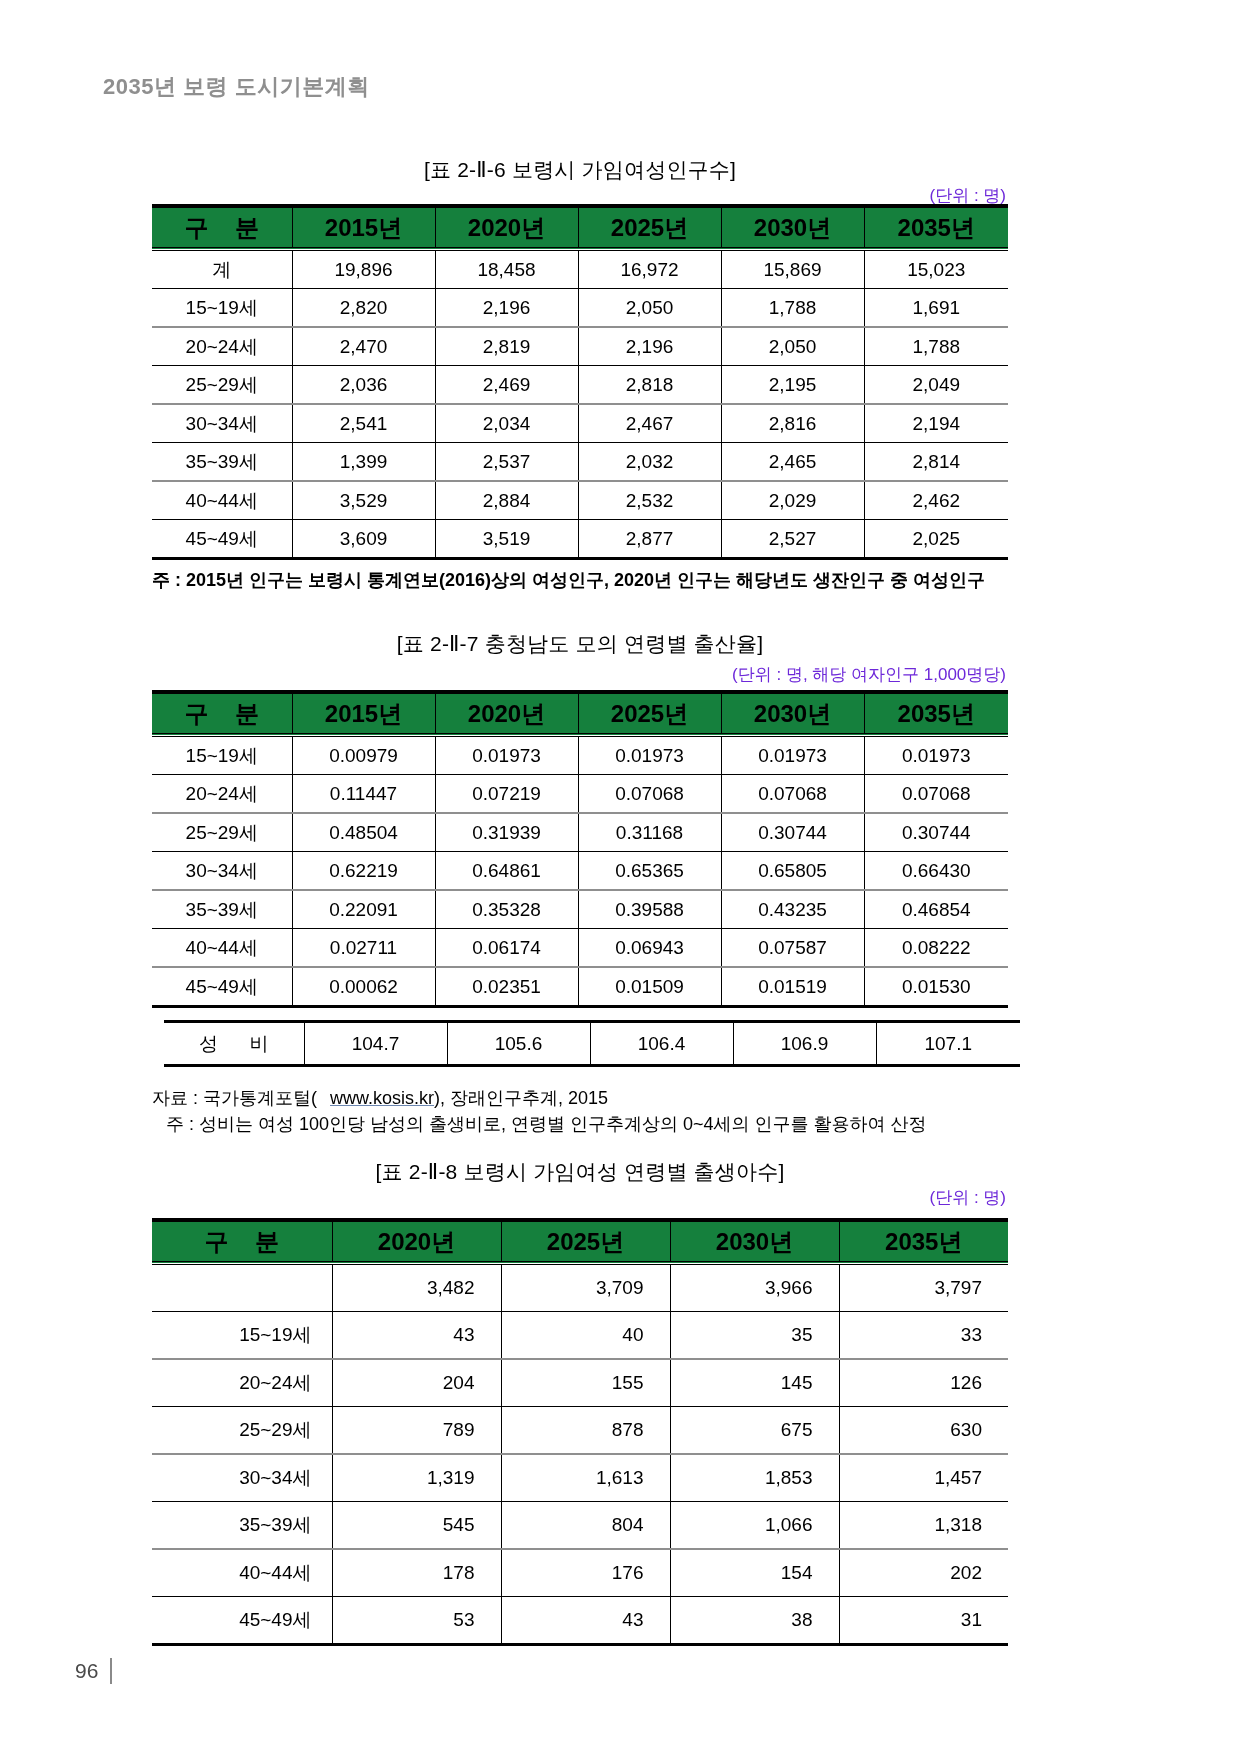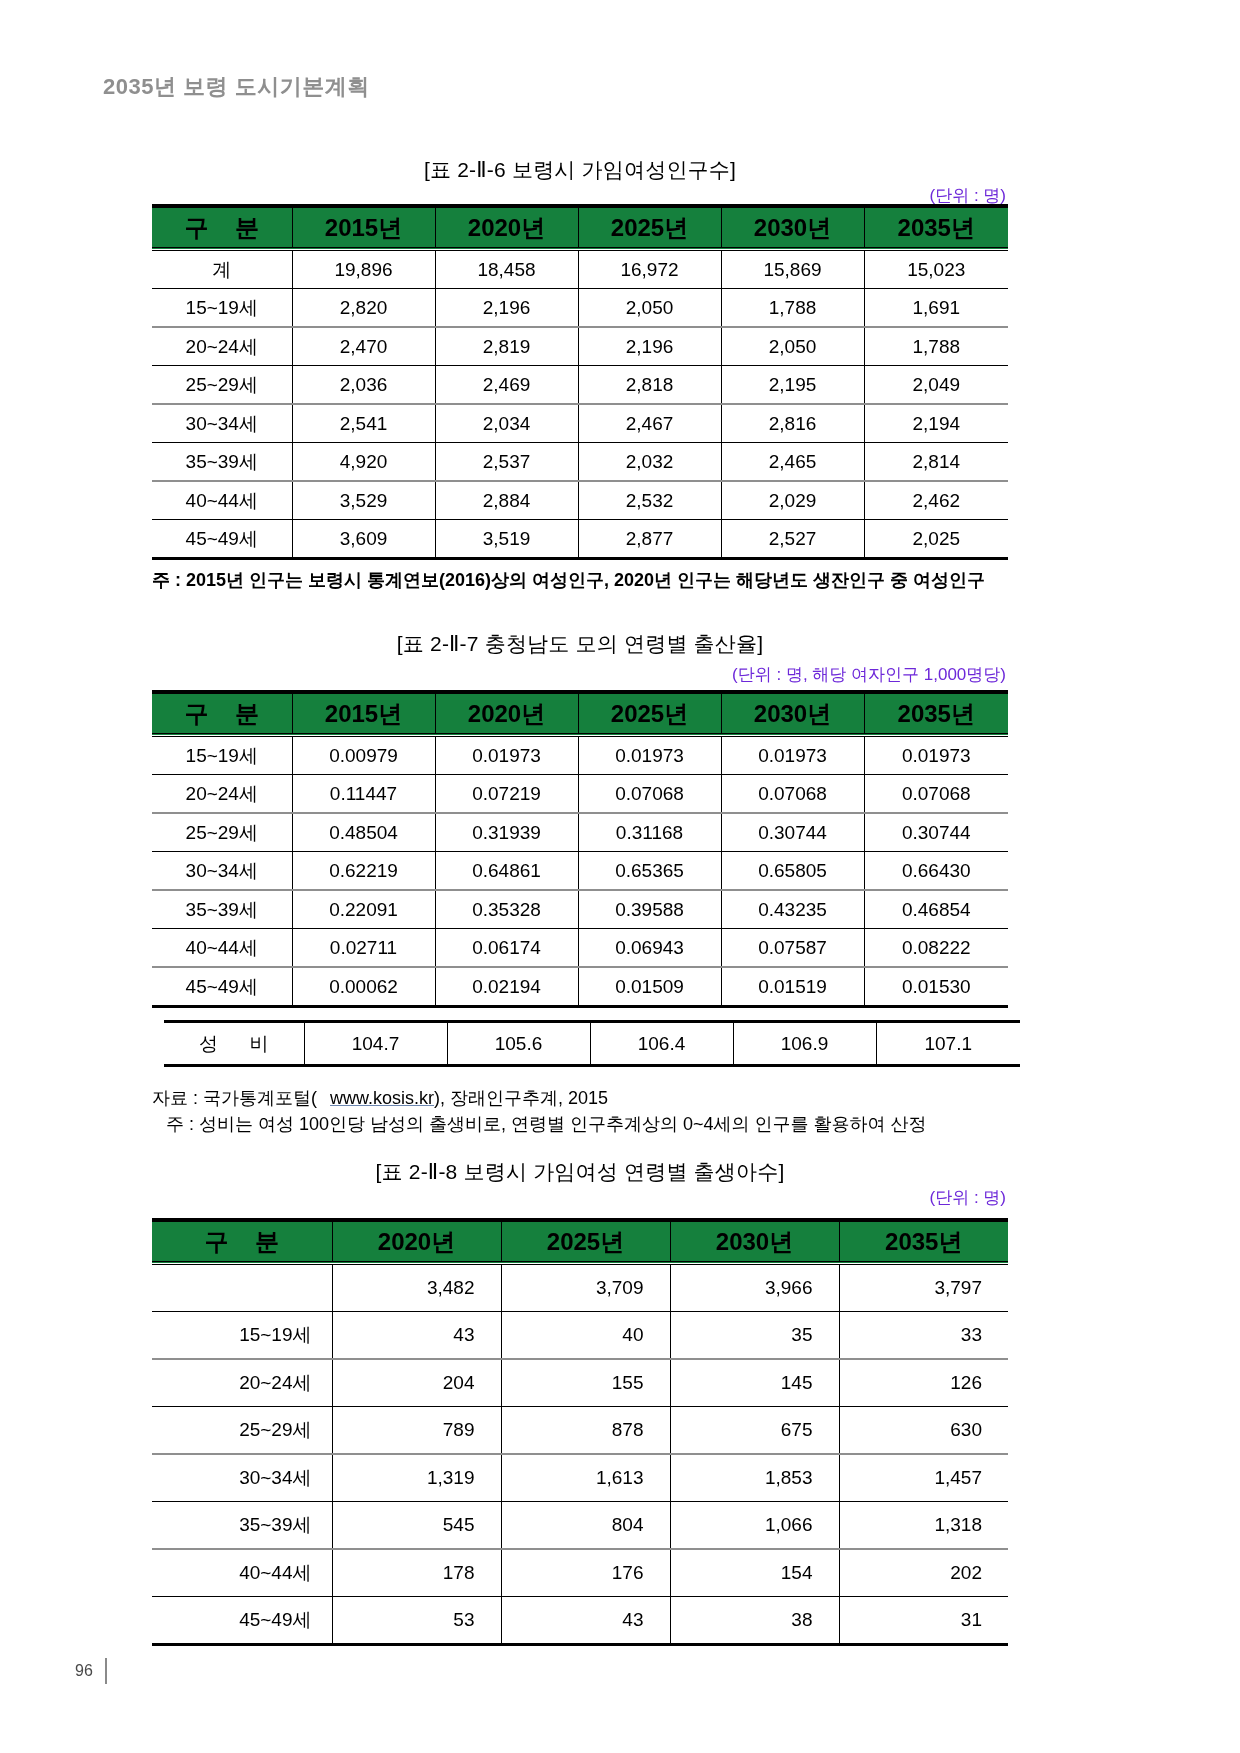--- a/index.html
+++ b/index.html
@@ -34,21 +34,21 @@
   .tbl tbody tr:nth-child(odd) td{border-bottom:1px solid #000;}
   .tbl tbody tr:nth-child(even) td{border-bottom:2px solid #8f8f8f;}
   .tbl th:first-child,.tbl td.lbl{white-space:pre;}
   table.sex-tbl{border-top:3px solid #000;}
   .sex-tbl td{height:41px;}
   table.t3 td{text-align:right;padding-right:26px;height:46px;margin-left:44px;}
   table.t3 td.lbl{text-align:right;padding-right:20px;}
   table.t3 th{height:39px;}
   .kosis-link{color:#000;text-decoration:underline;text-decoration-color:#6b86b0;margin-left:13px;}
   .page-num{
-    position:absolute;left:75px;top:1658px;font-size:16px;color:#4a4a4a;
+    position:absolute;left:75px;top:1658px;font-size:21px;color:#4a4a4a;
     display:flex;align-items:center;gap:12px;
   }
   .page-bar{display:inline-block;width:2px;height:26px;background:#8a8a8a;}
 </style>
 </head>
 <body>
 
 <div class="doc">
 
   <div class="doc-header">2035년 보령 도시기본계획</div>
@@ -113,21 +113,21 @@
             <tr>
               <td class="lbl">30~34세</td>
               <td>2,541</td>
               <td>2,034</td>
               <td>2,467</td>
               <td>2,816</td>
               <td>2,194</td>
             </tr>
             <tr>
               <td class="lbl">35~39세</td>
-              <td>4,920</td>
+              <td>1,399</td>
               <td>2,537</td>
               <td>2,032</td>
               <td>2,465</td>
               <td>2,814</td>
             </tr>
             <tr>
               <td class="lbl">40~44세</td>
               <td>3,529</td>
               <td>2,884</td>
               <td>2,532</td>
@@ -214,21 +214,21 @@
               <td class="lbl">40~44세</td>
               <td>0.02711</td>
               <td>0.06174</td>
               <td>0.06943</td>
               <td>0.07587</td>
               <td>0.08222</td>
             </tr>
             <tr>
               <td class="lbl">45~49세</td>
               <td>0.00062</td>
-              <td>0.02194</td>
+              <td>0.02351</td>
               <td>0.01509</td>
               <td>0.01519</td>
               <td>0.01530</td>
             </tr>
           </tbody>
         </table>
       </div>
     <div class="sex-mount">
         <table class="tbl sex-tbl">
           <colgroup>

